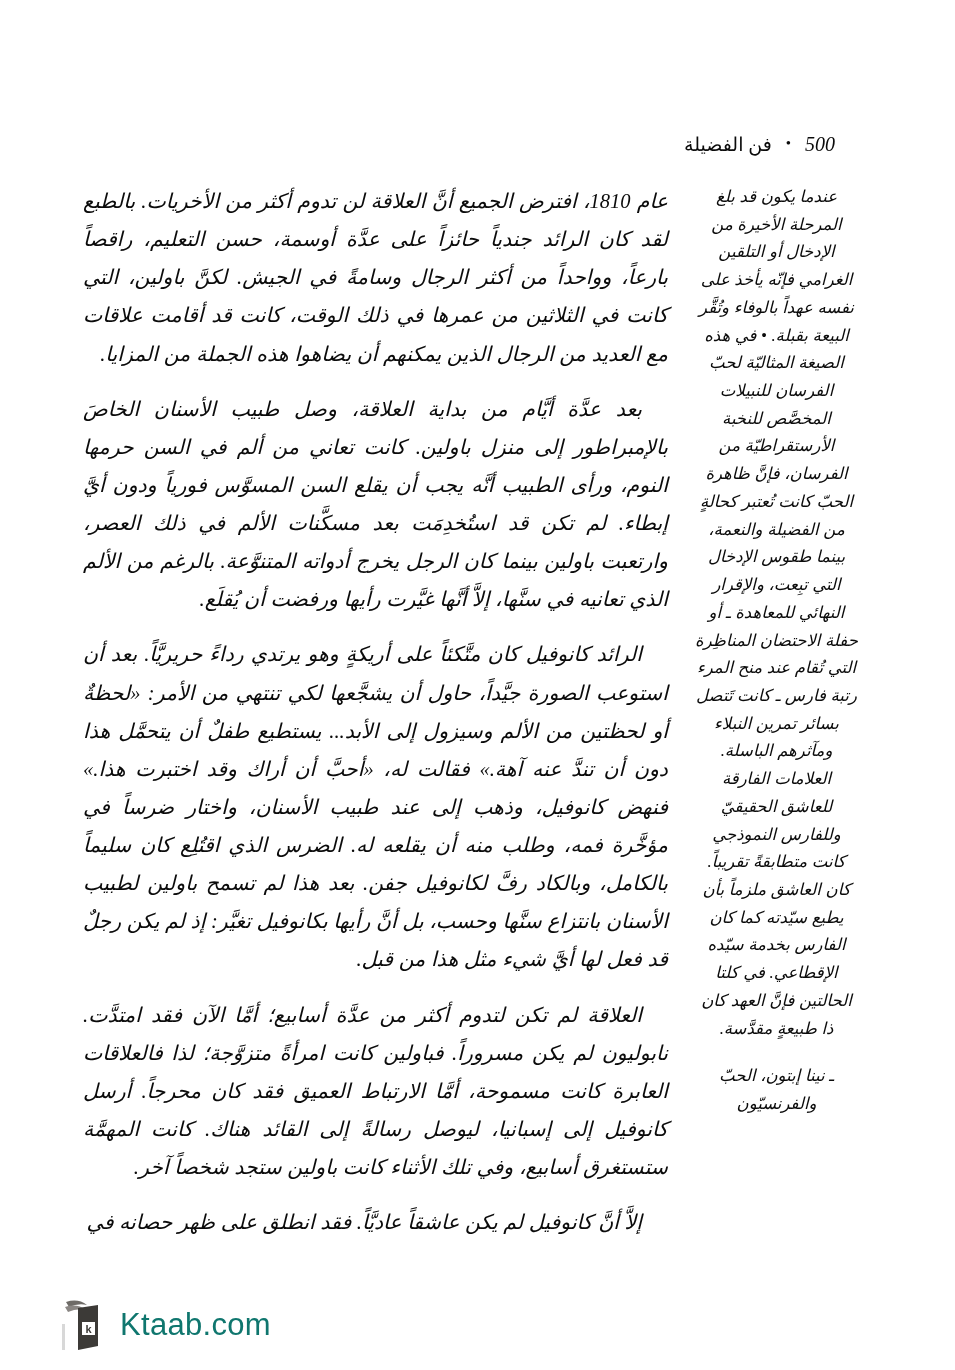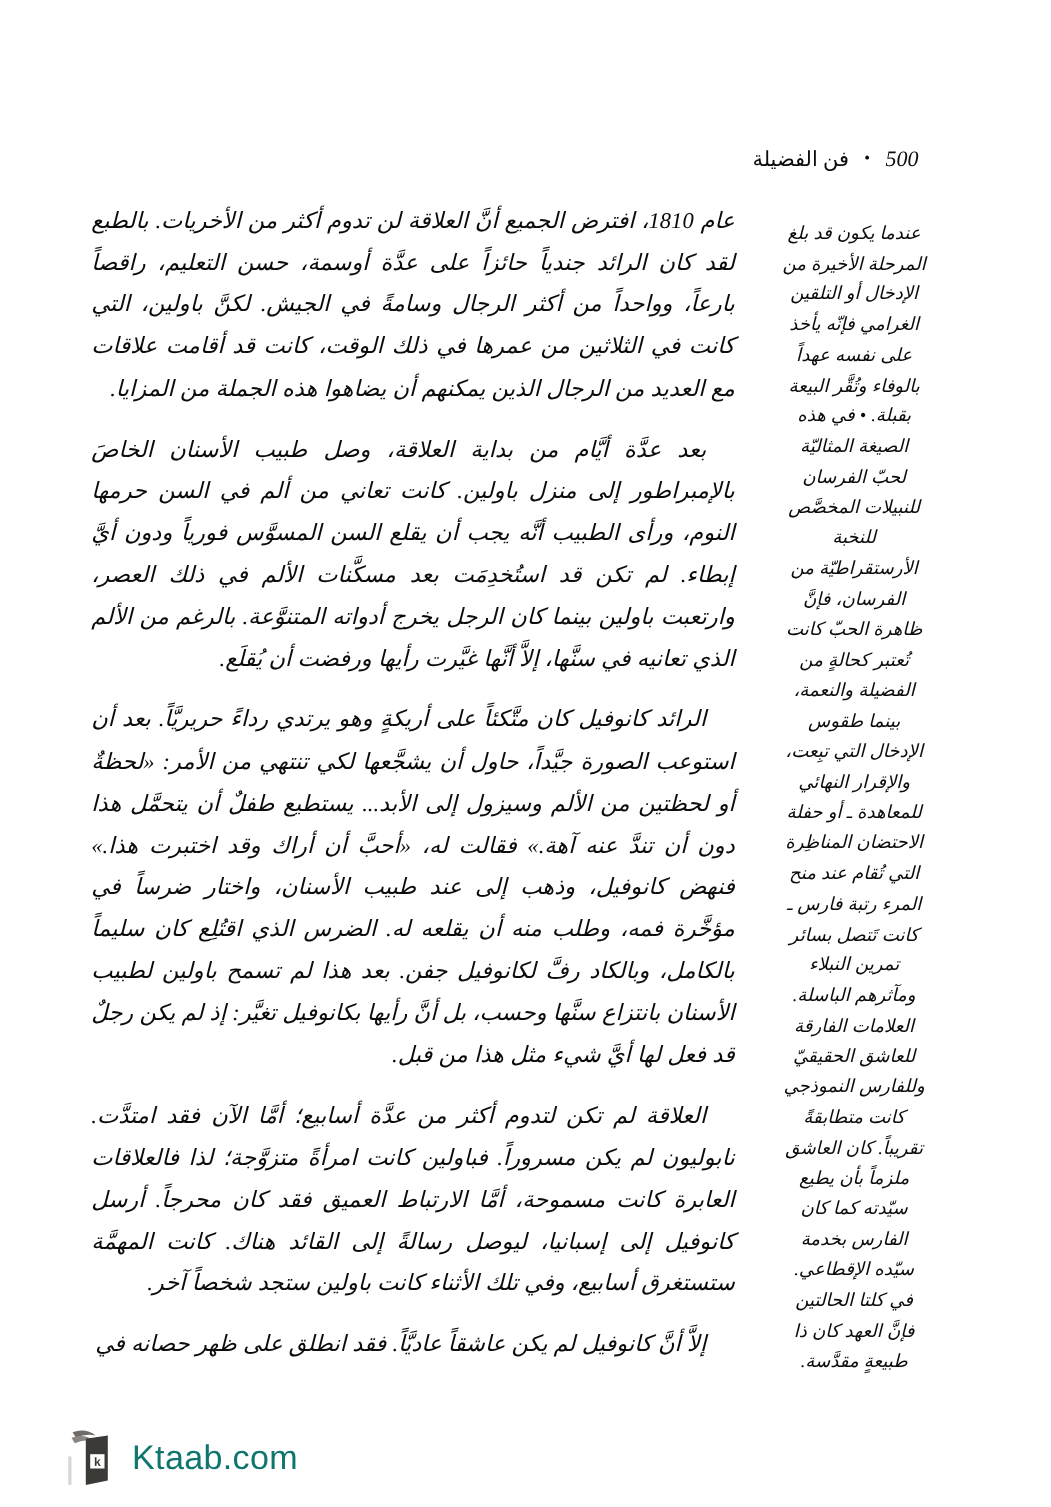--- a/index.html
+++ b/index.html
@@ -87,21 +87,21 @@
   }
 
   
   .note-col {
     flex: 0 0 165px;
     order: 1;
     direction: rtl;
     text-align: center;
   }
   .note-col p {
-    margin: 16px;
+    margin: 1px;
     font-size: 16.5px;
     line-height: 1.68;
     font-style: italic;
     font-family: "Liberation Serif", "DejaVu Serif", serif;
     word-spacing: 0.5px;
   }
   .note-attrib {
     margin-top: 20px !important;
     font-style: italic;
     text-align: center;
@@ -147,20 +147,21 @@
   <div class="running-head">
     <span class="rh-page">500</span>
     <span class="rh-dot">•</span>
     <span class="rh-title">فن الفضيلة</span>
   </div>
 
   <div class="body-area">
 
     <aside class="note-col">
       <p>عندما يكون قد بلغ المرحلة الأخيرة من الإدخال أو التلقين الغرامي فإنّه يأخذ على نفسه عهداً بالوفاء وتُقَّر البيعة بقبلة. • في هذه الصيغة المثاليّة لحبّ الفرسان للنبيلات المخصَّص للنخبة الأرستقراطيّة من الفرسان، فإنَّ ظاهرة الحبّ كانت تُعتبر كحالةٍ من الفضيلة والنعمة، بينما طقوس الإدخال التي تبِعت، والإقرار النهائي للمعاهدة ـ أو حفلة الاحتضان المناظِرة التي تُقام عند منح المرء رتبة فارس ـ كانت تَتصل بسائر تمرين النبلاء ومآثرهم الباسلة. العلامات الفارقة للعاشق الحقيقيّ وللفارس النموذجي كانت متطابقةً تقريباً. كان العاشق ملزماً بأن يطيع سيّدته كما كان الفارس بخدمة سيّده الإقطاعي. في كلتا الحالتين فإنَّ العهد كان ذا طبيعةٍ مقدَّسة.</p>
+      <p class="note-attrib">ـ نينا إبتون، الحبّ والفرنسيّون</p>
     </aside>
 
     <div class="main-col">
       <p class="no-indent">عام 1810، افترض الجميع أنَّ العلاقة لن تدوم أكثر من الأخريات. بالطبع لقد كان الرائد جندياً حائزاً على عدَّة أوسمة، حسن التعليم، راقصاً بارعاً، وواحداً من أكثر الرجال وسامةً في الجيش. لكنَّ باولين، التي كانت في الثلاثين من عمرها في ذلك الوقت، كانت قد أقامت علاقات مع العديد من الرجال الذين يمكنهم أن يضاهوا هذه الجملة من المزايا.</p>
       <p>بعد عدَّة أيَّام من بداية العلاقة، وصل طبيب الأسنان الخاصَ بالإمبراطور إلى منزل باولين. كانت تعاني من ألم في السن حرمها النوم، ورأى الطبيب أنَّه يجب أن يقلع السن المسوَّس فورياً ودون أيَّ إبطاء. لم تكن قد استُخدِمَت بعد مسكَّنات الألم في ذلك العصر، وارتعبت باولين بينما كان الرجل يخرج أدواته المتنوَّعة. بالرغم من الألم الذي تعانيه في سنَّها، إلاَّ أنَّها غيَّرت رأيها ورفضت أن يُقلَع.</p>
       <p>الرائد كانوفيل كان متَّكئاً على أريكةٍ وهو يرتدي رداءً حريريَّاً. بعد أن استوعب الصورة جيَّداً، حاول أن يشجَّعها لكي تنتهي من الأمر: «لحظةٌ أو لحظتين من الألم وسيزول إلى الأبد... يستطيع طفلٌ أن يتحمَّل هذا دون أن تندَّ عنه آهة.» فقالت له، «أحبَّ أن أراك وقد اختبرت هذا.» فنهض كانوفيل، وذهب إلى عند طبيب الأسنان، واختار ضرساً في مؤخَّرة فمه، وطلب منه أن يقلعه له. الضرس الذي اقتُلِع كان سليماً بالكامل، وبالكاد رفَّ لكانوفيل جفن. بعد هذا لم تسمح باولين لطبيب الأسنان بانتزاع سنَّها وحسب، بل أنَّ رأيها بكانوفيل تغيَّر: إذ لم يكن رجلٌ قد فعل لها أيَّ شيء مثل هذا من قبل.</p>
       <p>العلاقة لم تكن لتدوم أكثر من عدَّة أسابيع؛ أمَّا الآن فقد امتدَّت. نابوليون لم يكن مسروراً. فباولين كانت امرأةً متزوَّجة؛ لذا فالعلاقات العابرة كانت مسموحة، أمَّا الارتباط العميق فقد كان محرجاً. أرسل كانوفيل إلى إسبانيا، ليوصل رسالةً إلى القائد هناك. كانت المهمَّة ستستغرق أسابيع، وفي تلك الأثناء كانت باولين ستجد شخصاً آخر.</p>
       <p>إلاَّ أنَّ كانوفيل لم يكن عاشقاً عاديَّاً. فقد انطلق على ظهر حصانه في</p>
     </div>
 

